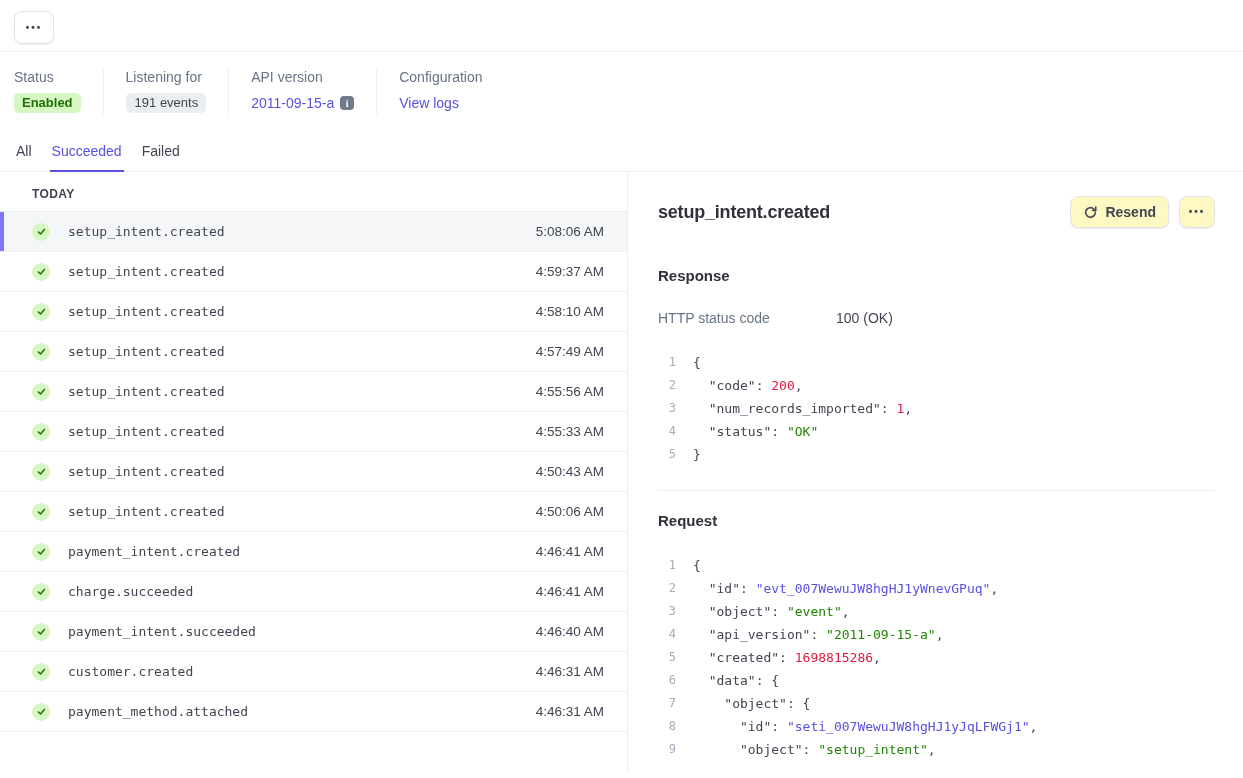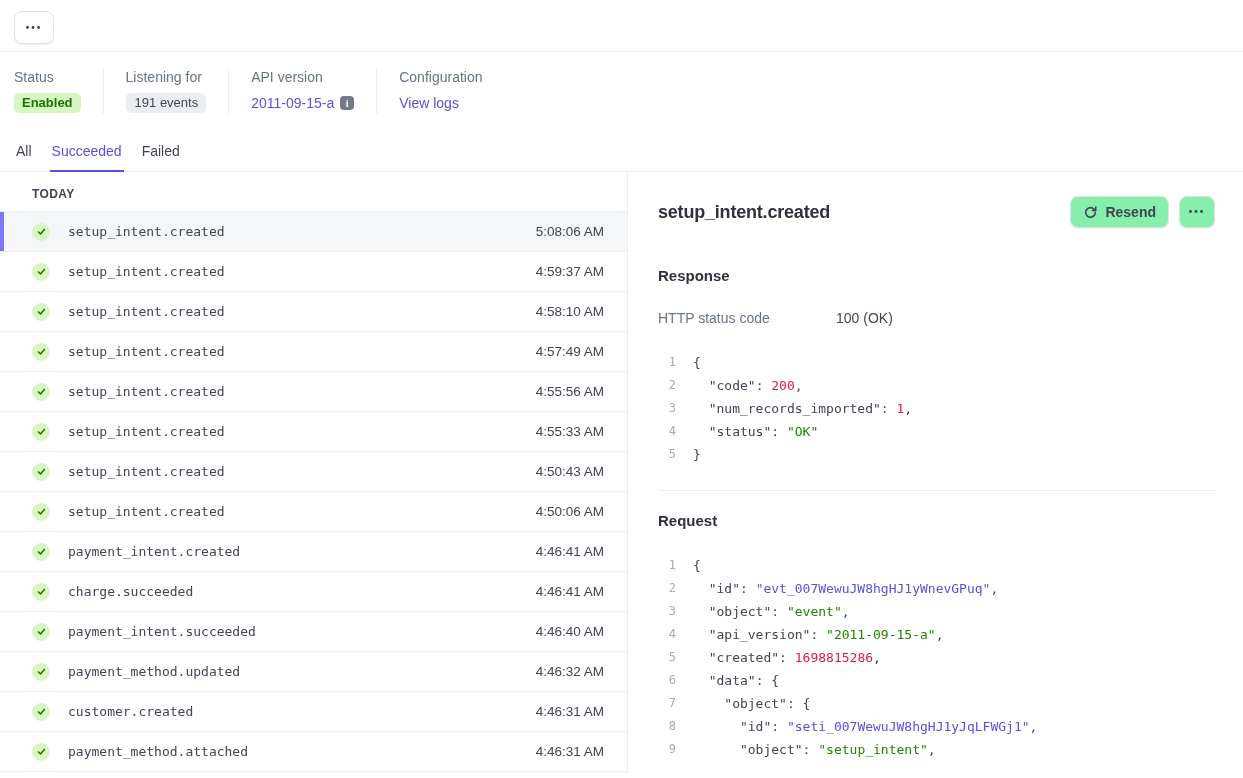--- a/index.html
+++ b/index.html
@@ -64,21 +64,21 @@
   .check{width:18px;height:18px;border-radius:50%;background:var(--success-bg);
     display:inline-flex;align-items:center;justify-content:center;margin-right:18px;flex:0 0 18px;}
   .ev-name{font-family:"DejaVu Sans Mono",monospace;font-size:13px;color:var(--ink);}
   .ev-time{margin-left:auto;font-size:13.5px;color:var(--ink);}
 
   
   .detail{flex:1;padding:24px 28px 0 30px;overflow:hidden;}
   .detail-header{display:flex;align-items:center;justify-content:space-between;}
   .detail-header h2{font-size:18px;font-weight:700;color:var(--ink-dark);letter-spacing:-.2px;}
   .actions{display:flex;gap:10px;}
-  .btn{height:32px;display:inline-flex;align-items:center;gap:7px;background:#86efac;
+  .btn{height:32px;display:inline-flex;align-items:center;gap:7px;background:#fef9c3;
     border:1px solid #e0e3e9;border-radius:8px;box-shadow:0 1px 1px rgba(0,0,0,.07);
     padding:0 12px;font-size:14px;font-weight:600;color:var(--ink);cursor:pointer;
     font-family:"Liberation Sans",sans-serif;}
   .btn.square{width:36px;padding:0;justify-content:center;}
   .section-h{font-size:15px;font-weight:700;color:var(--ink-dark);}
   .resp-h{margin-top:39px;}
   .kv{display:flex;margin-top:26px;font-size:14px;}
   .kv-label{width:178px;color:var(--muted);}
   .kv-value{color:var(--ink);}
   .codeblock{margin-top:25px;font-family:"DejaVu Sans Mono",monospace;font-size:13px;line-height:23px;}
@@ -239,29 +239,20 @@
           </span>
           <span class="ev-name">payment_intent.succeeded</span>
           <span class="ev-time">4:46:40 AM</span>
         </li>
         <li class="row">
           <span class="check">
             <svg width="11" height="11" viewBox="0 0 16 16">
               <path d="M3.6 8.6l3 3 5.6-6.6" fill="none" stroke="#217005" stroke-width="2.2" stroke-linecap="round" stroke-linejoin="round"></path>
             </svg>
           </span>
-          <span class="ev-name">payment_method.updated</span>
-          <span class="ev-time">4:46:32 AM</span>
-        </li>
-        <li class="row">
-          <span class="check">
-            <svg width="11" height="11" viewBox="0 0 16 16">
-              <path d="M3.6 8.6l3 3 5.6-6.6" fill="none" stroke="#217005" stroke-width="2.2" stroke-linecap="round" stroke-linejoin="round"></path>
-            </svg>
-          </span>
           <span class="ev-name">customer.created</span>
           <span class="ev-time">4:46:31 AM</span>
         </li>
         <li class="row">
           <span class="check">
             <svg width="11" height="11" viewBox="0 0 16 16">
               <path d="M3.6 8.6l3 3 5.6-6.6" fill="none" stroke="#217005" stroke-width="2.2" stroke-linecap="round" stroke-linejoin="round"></path>
             </svg>
           </span>
           <span class="ev-name">payment_method.attached</span>

